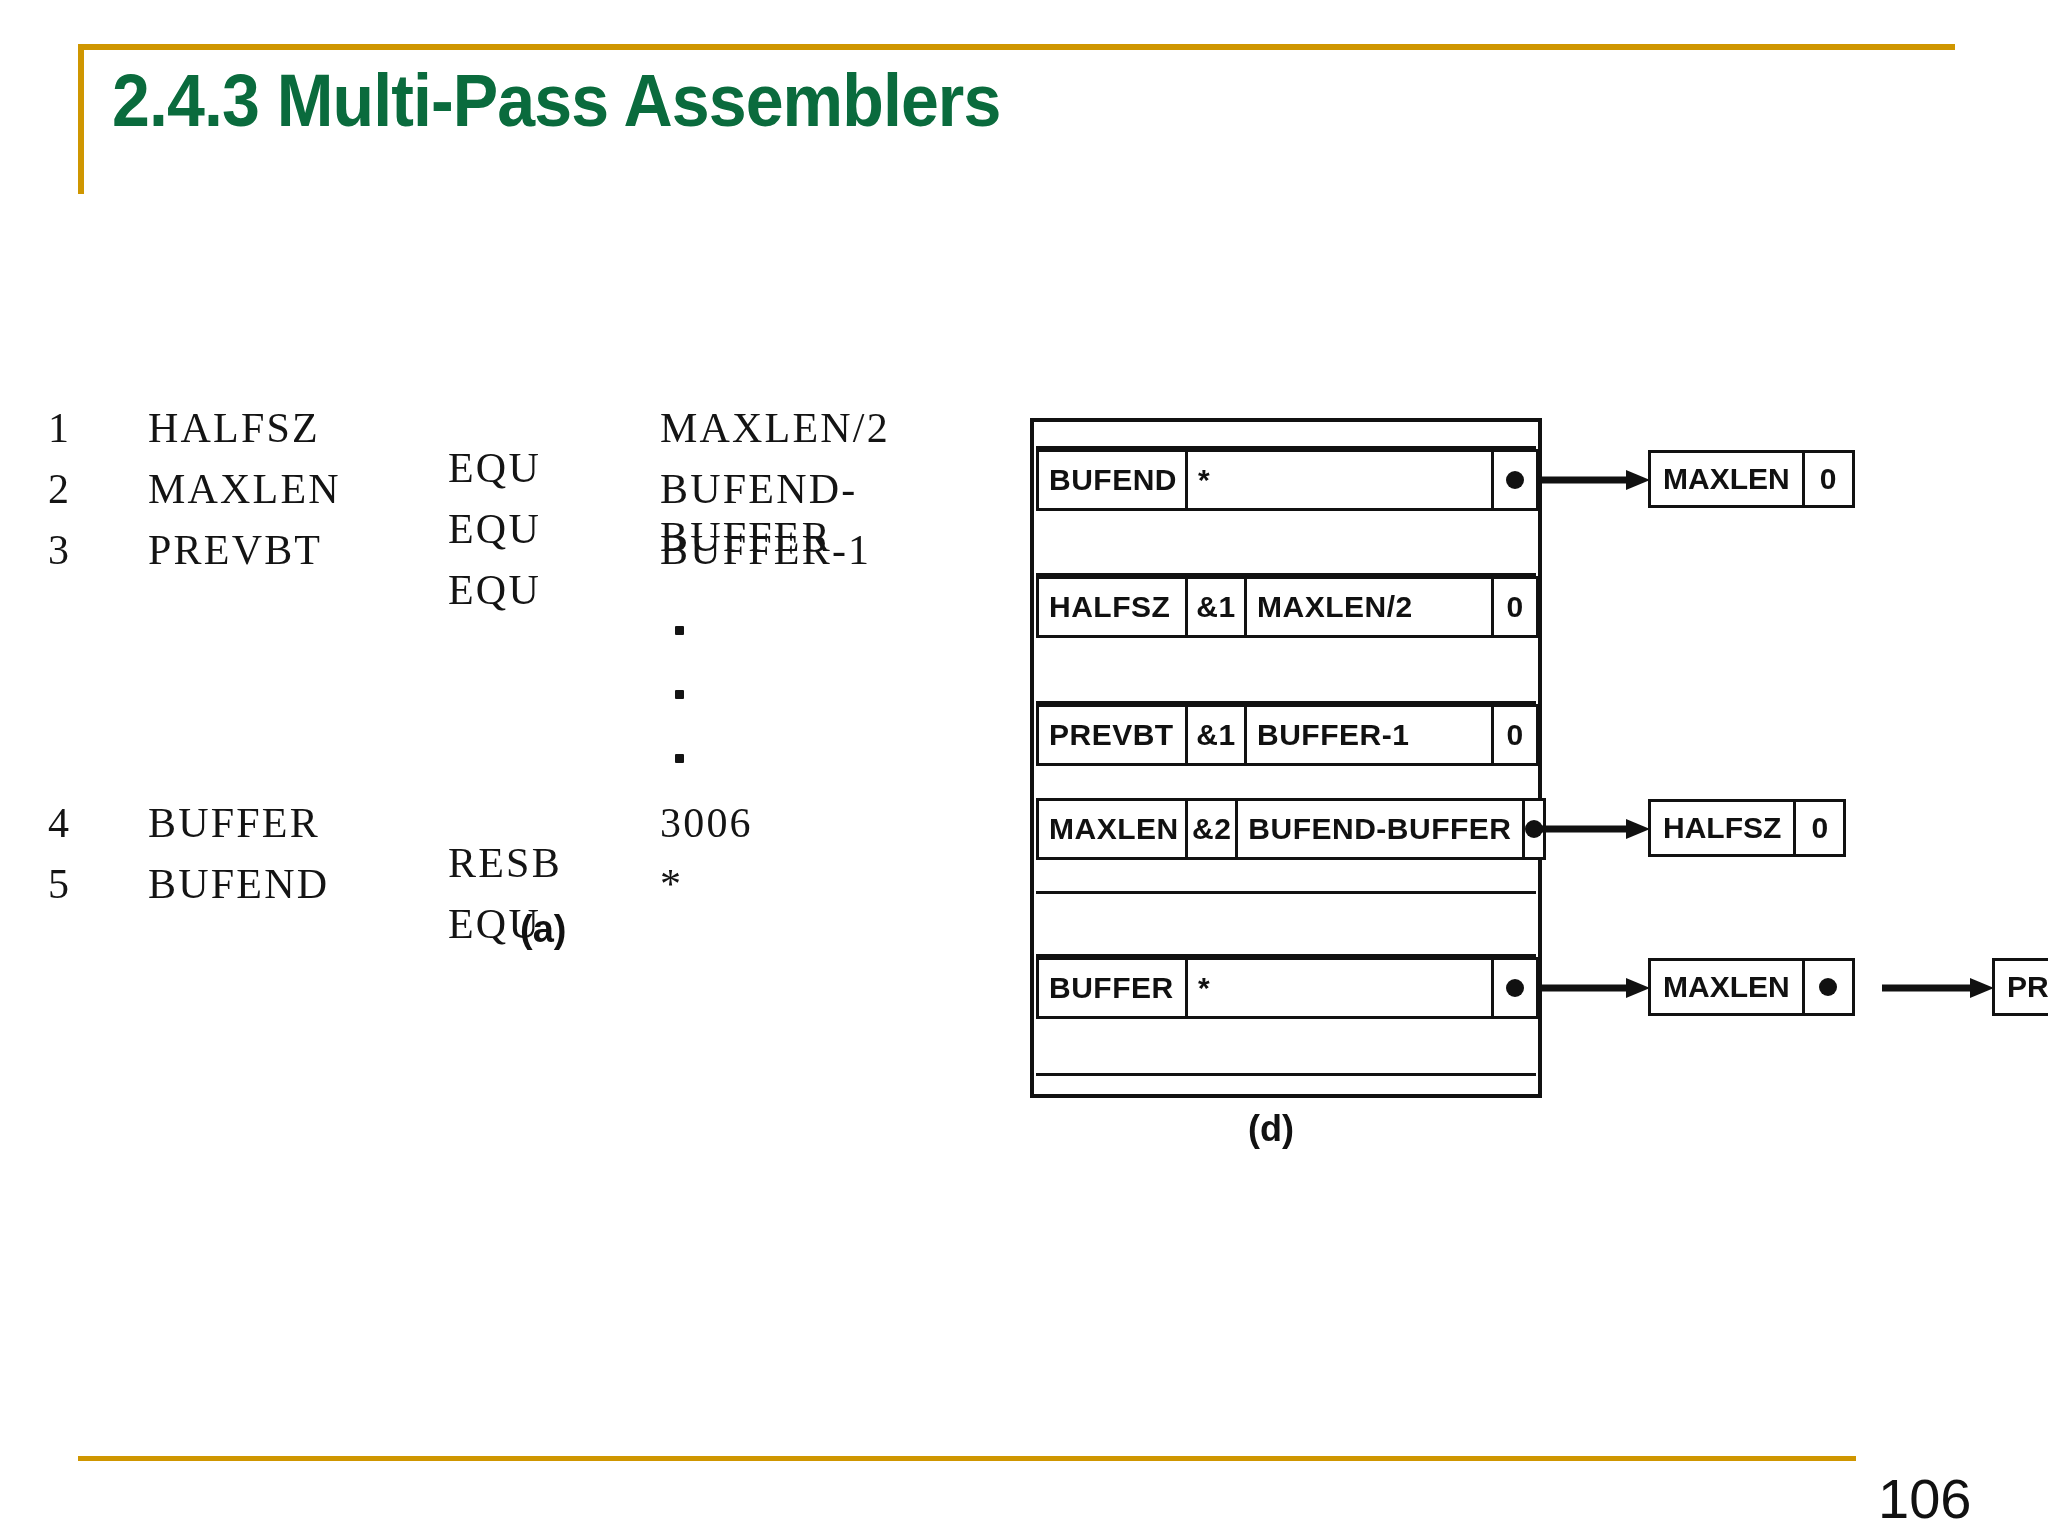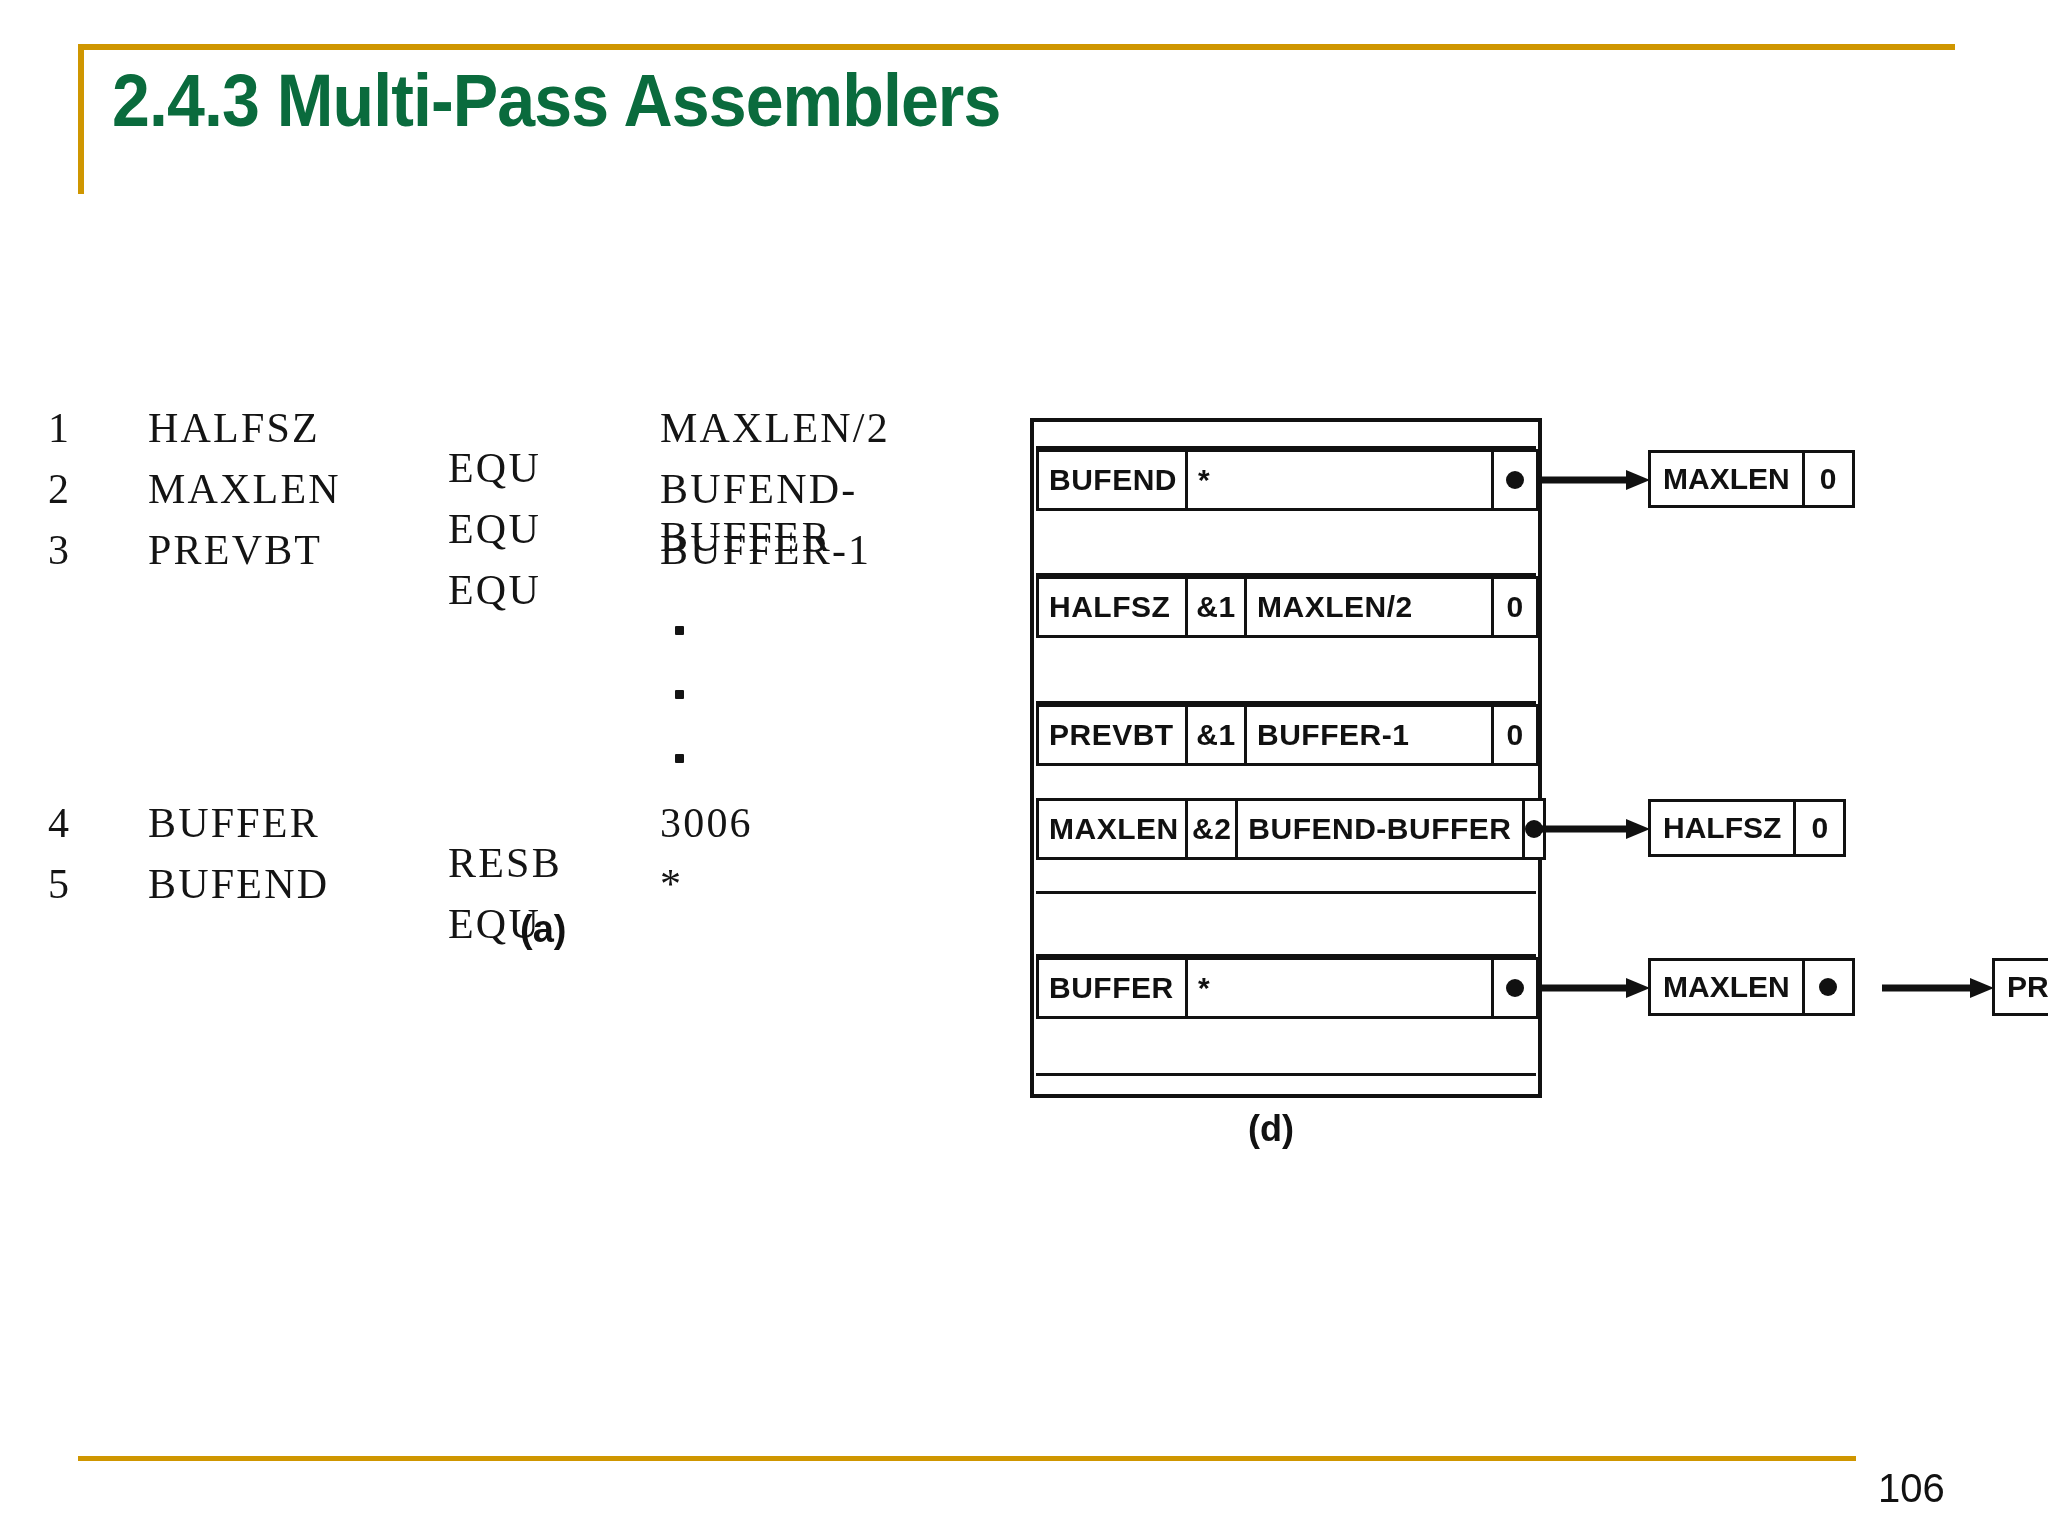--- a/index.html
+++ b/index.html
@@ -213,21 +213,21 @@
     top: 1456px;
     width: 1778px;
     height: 5px;
     background: #cf9600;
   }
   #page-number {
     position: absolute;
     left: 1878px;
     top: 1466px;
     font-family: "Liberation Sans", sans-serif;
-    font-size: 40px;
+    font-size: 56px;
     color: #111;
   }
 </style>
 </head>
 <body>
 
 <div id="title-rule-top"></div>
 <div id="title-rule-left"></div>
 <div id="page-title">2.4.3  Multi-Pass Assemblers</div>
 

